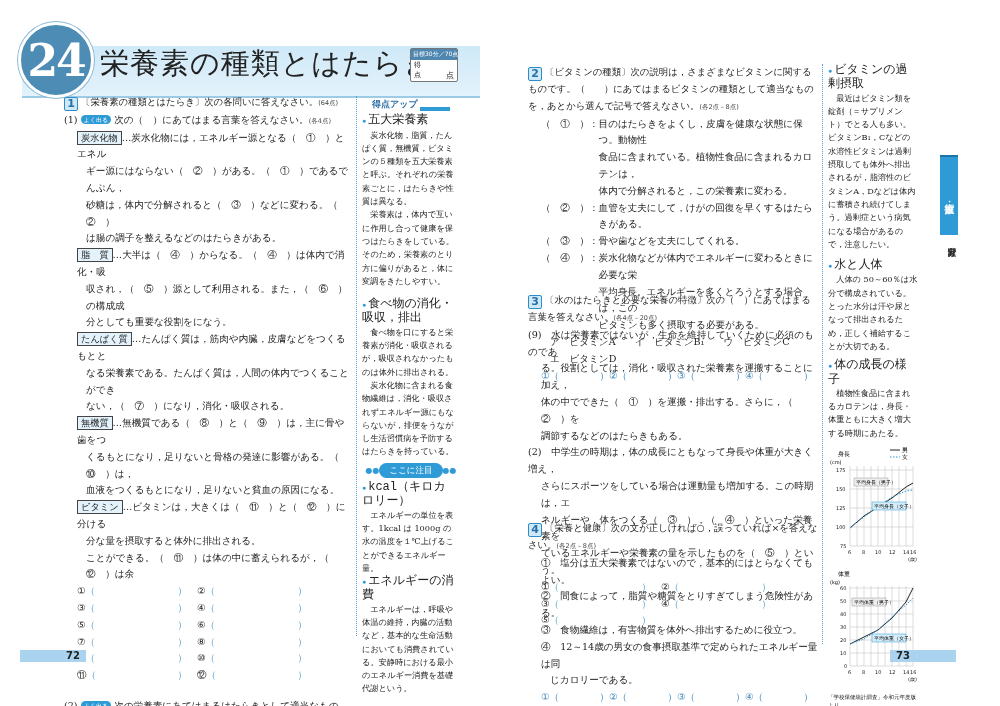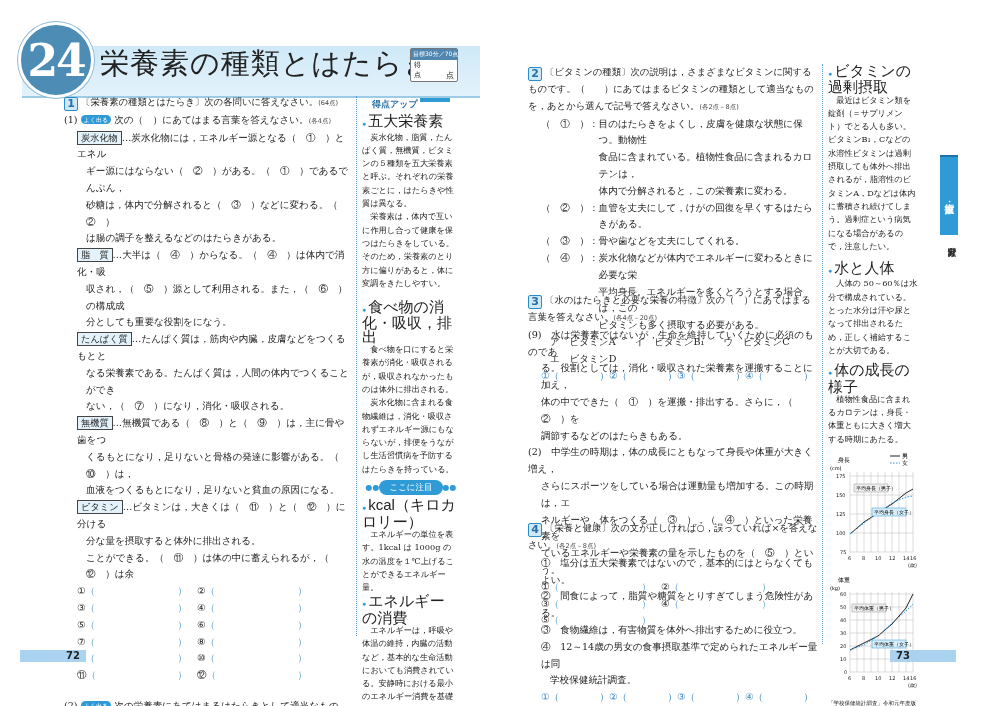--- a/index.html
+++ b/index.html
@@ -21,24 +21,24 @@
 .badge{display:inline-block;background:#2e9bd6;color:#fff;font-size:6px;border-radius:6px;padding:0 3px;line-height:9px;vertical-align:1px;font-family:"DejaVu Sans",sans-serif}
 .term{display:inline-block;border:1px solid #444;background:#e3f2fb;font-family:"DejaVu Sans",sans-serif;padding:0 3px;line-height:12px;font-size:9.2px}
 .indent{padding-left:13px}
 .indent2{padding-left:22px}
 .ans-row{display:flex;color:#3b86bd}
 .ans{display:flex;width:110px}
 .ans .n{color:#222}
 .ans .p{color:#5aa0cf}
 .ans-s{display:flex;width:68px}
 .side{position:absolute;font-size:8.2px;line-height:13.3px;border-left:1.5px dotted #5aa0cf;padding-left:5px}
-.side-h{color:#222;font-family:Liberation Sans, sans-serif;font-size:15px}
+.side-h{color:#222;font-family:Liberation Mono, monospace;font-size:12px}
 .side-h::before{content:"●";color:#2e9bd6;font-size:7px;margin-right:2px}
 .p1{text-indent:1em}
-.banner{display:flex;align-items:flex-start;font-family:"DejaVu Sans",sans-serif;font-weight:bold;font-size:9px;color:#2a6fa8;margin:2px 0 3px 10px}
+.banner{display:flex;align-items:flex-end;font-family:"DejaVu Sans",sans-serif;font-weight:bold;font-size:9px;color:#2a6fa8;margin:2px 0 3px 10px}
 .banner .bar{height:4px;background:#2e9bd6;width:30px;margin-left:2px}
 .banner2{margin:4px 0 3px 2px;display:flex;align-items:center;justify-content:center}
 .banner2 .pill{background:#2e9bd6;color:#fff;font-family:"DejaVu Sans",sans-serif;font-size:8.5px;border-radius:8px;padding:1px 10px}
 .dots{color:#2e9bd6;font-size:8px}
 .pagenum{position:absolute;top:650px;width:66px;height:12px;background:#a9d3ee;font-family:"DejaVu Sans",sans-serif;font-weight:bold;font-size:10px;line-height:12px}
 .tab{position:absolute;left:940px;top:155px;width:18px;height:80px;background:#2e9bd6;color:#fff;font-family:"DejaVu Sans",sans-serif;font-size:10px;writing-mode:vertical-rl;text-align:center;border-top:2px solid #1b74a8;line-height:18px}
 .tab2{position:absolute;left:945px;top:240px;writing-mode:vertical-rl;font-size:9px;font-family:"DejaVu Sans",sans-serif}
 svg text{font-family:"DejaVu Sans",sans-serif}
 </style>
 </head>
@@ -313,21 +313,21 @@
         </div>
     </div>
   </div>
 
   <div class="main-col" style="left:52px;top:520px;width:290px">
     <div class="qhead"><span class="qnum">4</span><span>〔栄養と健康〕次の文が正しければ○，誤っていれば×を答えなさい。</span><span class="pts">(各2点－8点)</span></div>
     <div class="indent">①　塩分は五大栄養素ではないので，基本的にはとらなくてもよい。</div>
     <div class="indent">②　間食によって，脂質や糖質をとりすぎてしまう危険性がある。</div>
     <div class="indent">③　食物繊維は，有害物質を体外へ排出するために役立つ。</div>
     <div class="indent">④　12～14歳の男女の食事摂取基準で定められたエネルギー量は同</div>
-    <div class="indent2">学校保健統計調査。</div>
+    <div class="indent2">じカロリーである。</div>
     <div class="indent">
         <div class="ans-row">
           <div class="ans-s">
             <span class="n">①</span>
             <span class="p">（</span>
             <span style="flex:1"></span>
             <span class="p">）</span>
           </div>
           <div class="ans-s">
             <span class="n">②</span>

